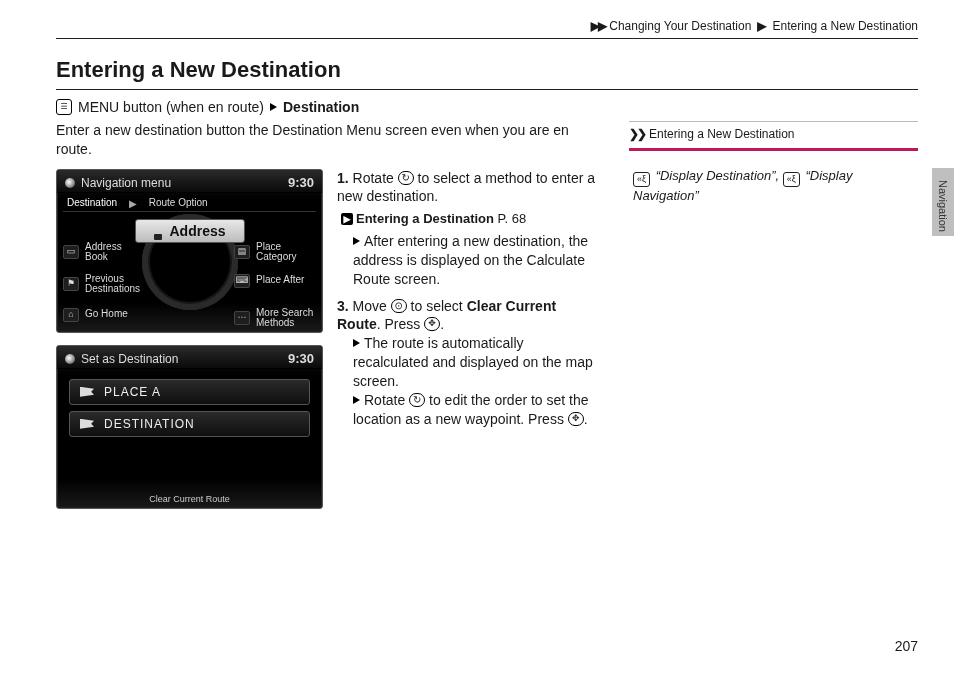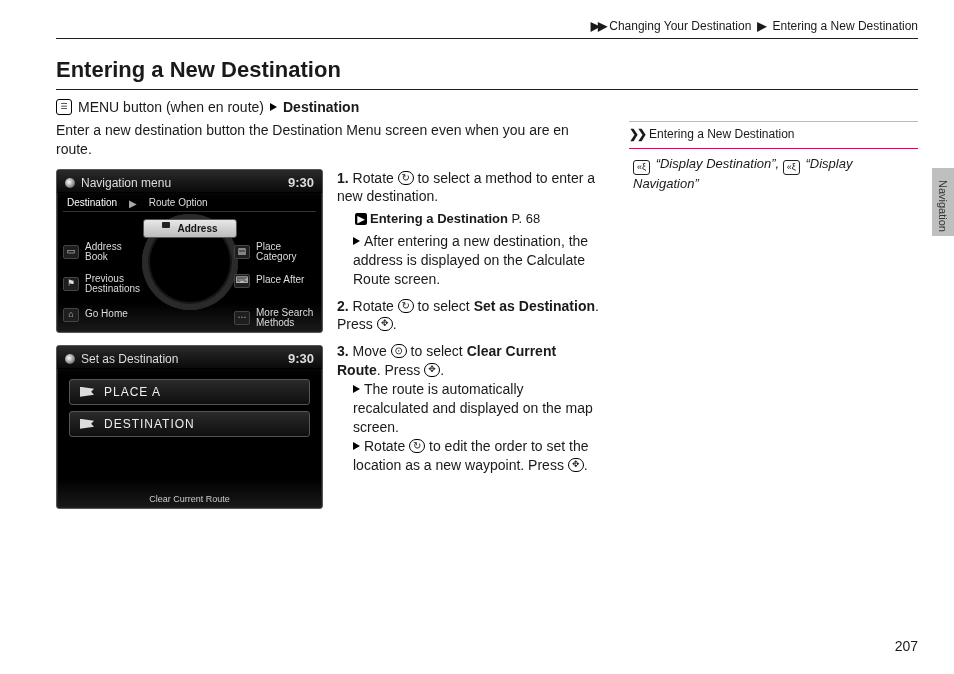--- a/index.html
+++ b/index.html
@@ -119,24 +119,24 @@
   .ring-area { position: relative; height: 120px; }
   .ring {
     position: absolute; left: 50%; top: 42%;
     width: 96px; height: 96px; transform: translate(-50%, -50%);
     border-radius: 50%;
     box-shadow: 0 0 0 6px #2a2a2a inset, 0 0 0 8px #161616 inset, 0 0 0 1px #444 inset;
   }
   .ring-top {
     position: absolute; left: 50%; top: 7px; transform: translateX(-50%);
     background: linear-gradient(#e8e8e8, #bcbcbc);
-    color: #111; font-size: 10px; font-weight: 700;
+    color: #111; font-size: 14px; font-weight: 700;
     padding: 2px 18px;
     border: 1px solid #555; border-radius: 3px;
-    display:flex; align-items:flex-start; gap:8px;
+    display:flex; align-items:flex-end; gap:8px;
   }
   .ring-top .sq { width:8px; height:6px; background:#222; border-radius:1px; }
   .side-item {
     position: absolute; display:flex; align-items:center; gap:6px;
     font-size: 10px; color: #ddd; line-height: 1.05;
   }
   .side-item .mini-icon {
     width: 14px; height: 12px; display:flex; align-items:center; justify-content:center;
     background: #1e1e1e; border:1px solid #444; border-radius:2px;
     font-size: 9px;
@@ -200,21 +200,21 @@
 
   
   .right { font-size: 13px; }
   .right .gg-head {
     border-top: 1px solid #bbb;
     padding-top: 4px;
     font-size: 12px;
     display:flex; align-items:center; gap:4px;
   }
   .right .gg-head .dbl { font-weight:bold; letter-spacing:-2px; }
-  .right .gg-body { padding: 6px 0 0 4px; font-style: italic; font-size: 13px; border-top:1px solid #be185d; margin-top:6px; }
+  .right .gg-body { padding: 16px 0 0 4px; font-style: italic; font-size: 13px; border-top:3px solid #be185d; margin-top:6px; }
   .voice-icon {
     font-style: normal;
     display:inline-flex; align-items:center; justify-content:center;
     width:15px; height:13px; border:1px solid #222; border-radius:3px;
     font-size: 9px; vertical-align: -2px; margin-right: 2px;
   }
 
   
   .side-tab {
     position: absolute;
@@ -331,30 +331,26 @@
             </div>
             <div class="dest-caption">Clear Current Route</div>
           </div>
         </div>
 
         <div class="steps">
           <ol>
             <li>
               <span class="num">1.</span>
               <span>Rotate </span><span class="glyph rotate"></span><span> to select a method to enter a new destination.</span>
-              <div class="xref" style="margin:4px 0 4px 18px;">
+              <div class="xref" style="margin:4px 0 4px 4px;">
                 <span class="xref-icon">▶</span><span>Entering a Destination</span> <span style="font-weight:400;">P. 68</span>
               </div>
               <div class="sub">
                 <span class="chevron"></span><span>After entering a new destination, the address is displayed on the Calculate Route screen.</span>
               </div>
-            </li>
-            <li>
-              <span class="num">2.</span>
-              <span>Rotate </span><span class="glyph rotate"></span><span> to select </span><span class="bold">Set as Destination</span><span>. Press </span><span class="glyph press"></span>.
             </li>
             <li>
               <span class="num">3.</span>
               <span>Move </span><span class="glyph move"></span><span> to select </span><span class="bold">Clear Current Route</span><span>. Press </span><span class="glyph press"></span>.
               <div class="sub">
                 <span class="chevron"></span><span>The route is automatically recalculated and displayed on the map screen.</span>
               </div>
               <div class="sub">
                 <span class="chevron"></span><span>Rotate </span><span class="glyph rotate"></span><span> to edit the order to set the location as a new waypoint. Press </span><span class="glyph press"></span>.
               </div>

